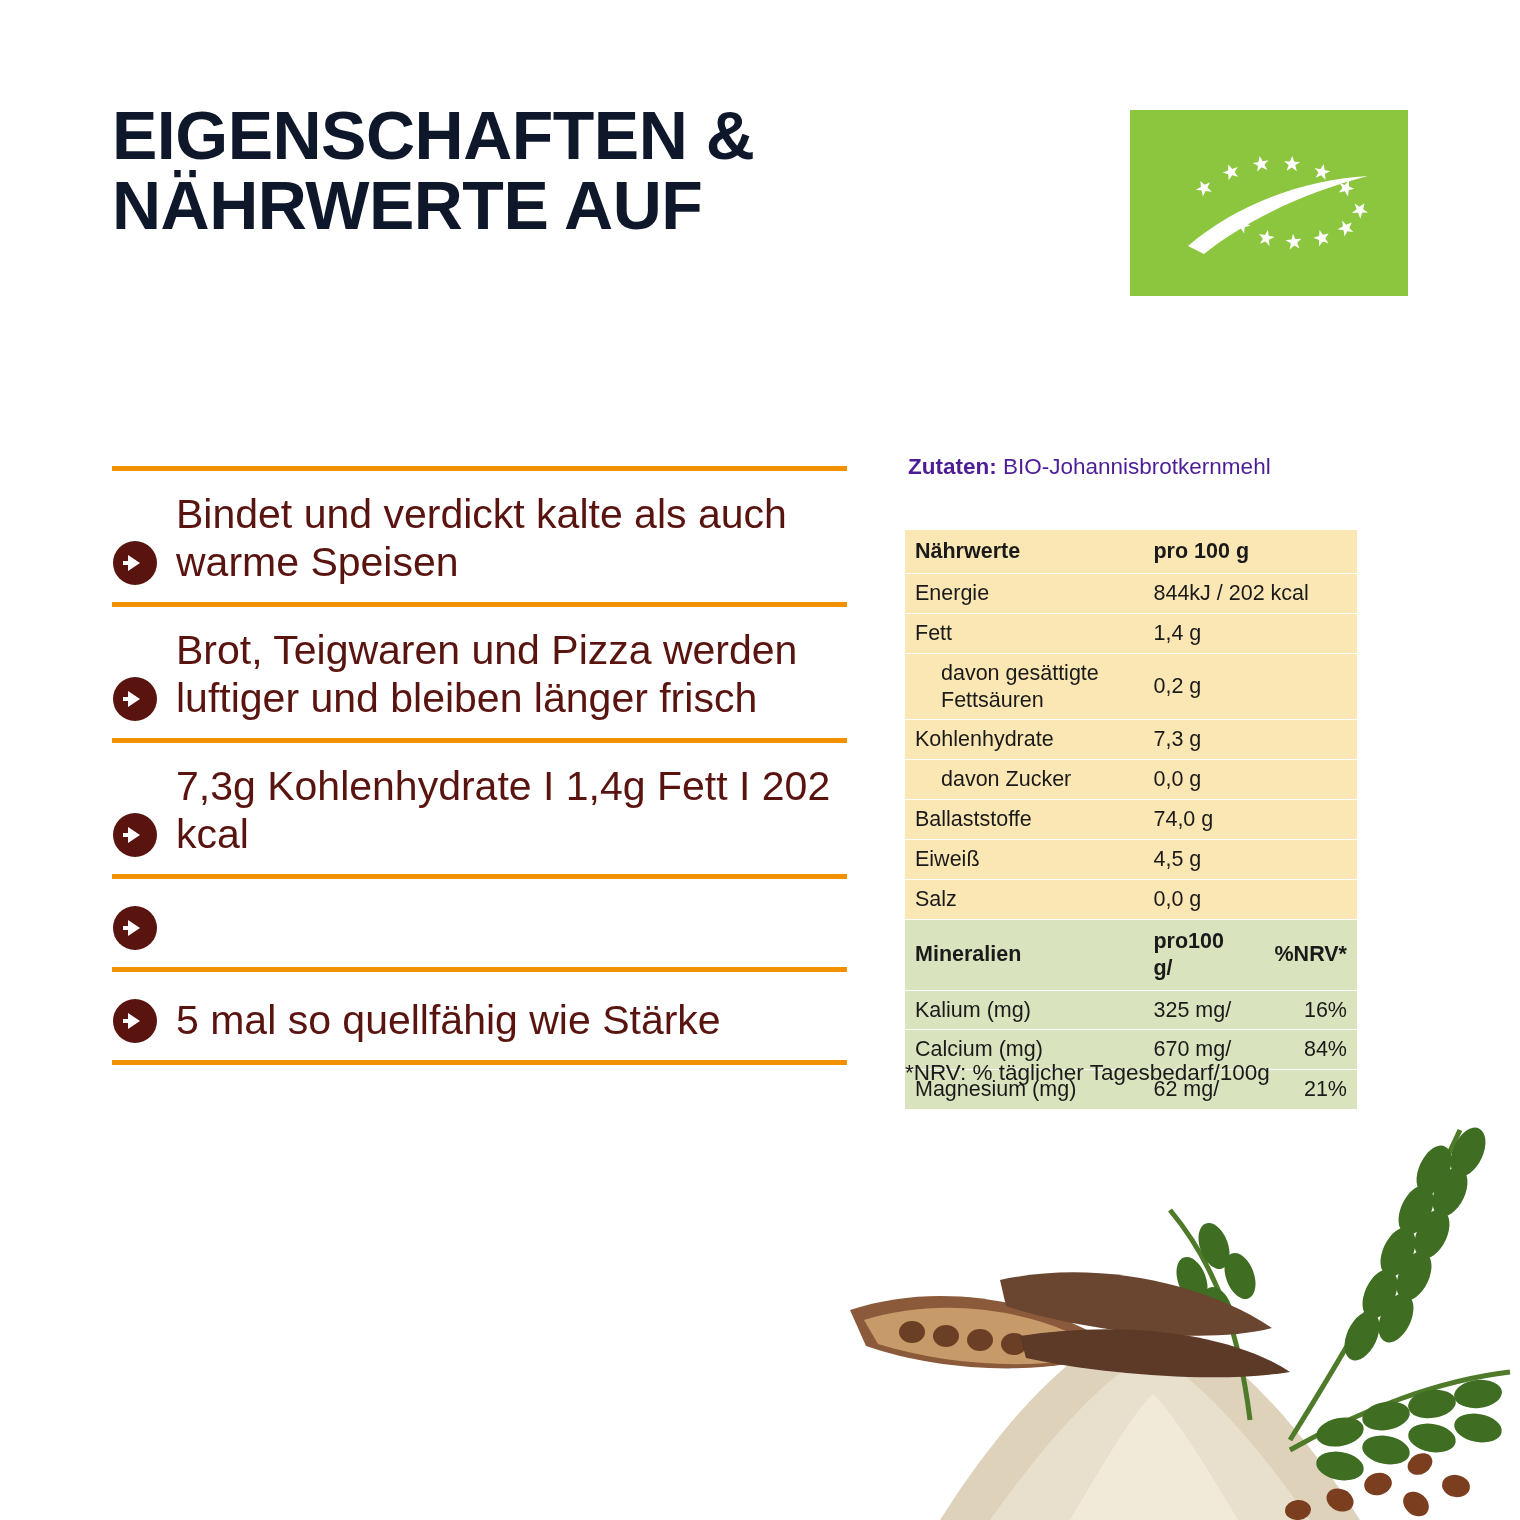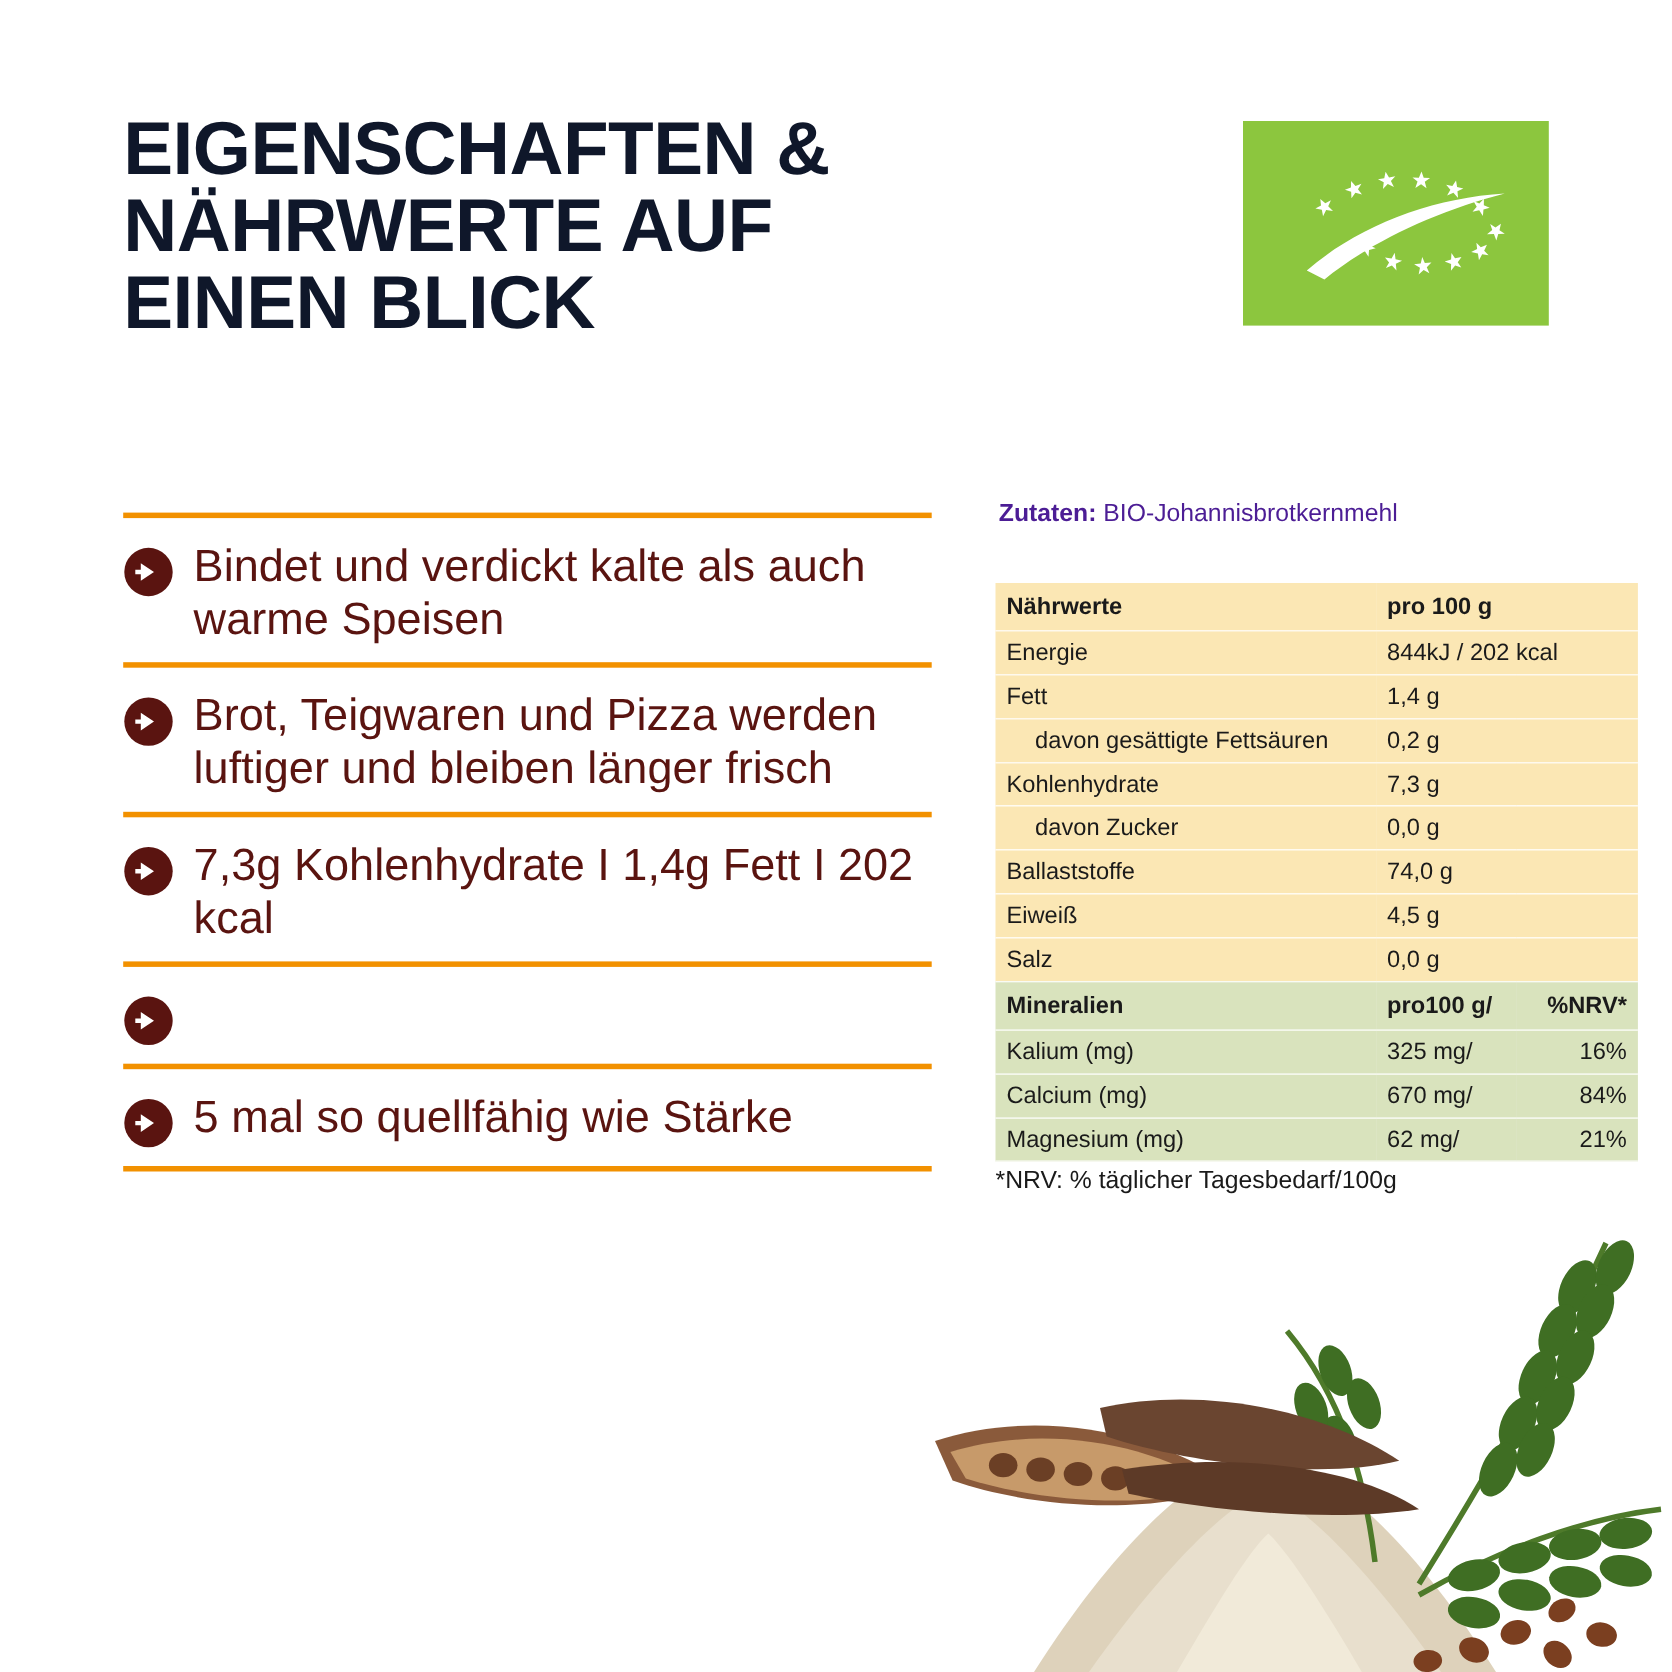--- a/index.html
+++ b/index.html
@@ -44,21 +44,21 @@
     left: 112px; top: 466px;
     width: 735px;
   }
   .divider {
     height: 5px;
     background: #f29100;
     width: 100%;
   }
   .feature {
     display: flex;
-    align-items: flex-start;
+    align-items: flex-end;
     padding: 20px 0 16px 0;
   }
   .feature .bullet {
     flex: 0 0 auto;
     width: 46px; height: 46px;
     margin-right: 18px;
     margin-top: 6px;
   }
   .feature .bullet svg { display: block; width: 46px; height: 46px; }
   .feature .ftext {
@@ -75,21 +75,21 @@
     width: 560px;
     font-size: 22.5px;
     color: #4c1d95;
     line-height: 1.3;
   }
   .ingredients b { font-weight: bold; }
 
   .nutri-table {
     position: absolute;
     left: 905px; top: 530px;
-    width: 584px;
+    width: 452px;
     border-collapse: collapse;
     font-size: 21.5px;
     color: #1a1a1a;
   }
   .nutri-table td {
     padding: 6px 10px;
     border-bottom: 1px solid #ffffff;
     vertical-align: middle;
     line-height: 1.25;
   }
@@ -120,21 +120,20 @@
   .product-art svg { display: block; width: 100%; height: 100%; }
 </style>
 </head>
 <body>
 
 <div id="page">
 
   <div class="headline">
     <div>EIGENSCHAFTEN &amp;</div>
     <div>NÄHRWERTE AUF</div>
-    <div>EINEN BLICK</div>
   </div>
 
   <div class="bio-logo">
     <svg viewBox="0 0 278 186" aria-hidden="true">
       <g fill="#ffffff">
 
         <g id="stars">
           <polygon points="0,-8 2.2,-2.4 8,-2.4 3.3,1.2 5.1,7 0,3.4 -5.1,7 -3.3,1.2 -8,-2.4 -2.2,-2.4" transform="translate(74,78) rotate(-28)"></polygon>
           <polygon points="0,-8 2.2,-2.4 8,-2.4 3.3,1.2 5.1,7 0,3.4 -5.1,7 -3.3,1.2 -8,-2.4 -2.2,-2.4" transform="translate(101,62) rotate(-20)"></polygon>
           <polygon points="0,-8 2.2,-2.4 8,-2.4 3.3,1.2 5.1,7 0,3.4 -5.1,7 -3.3,1.2 -8,-2.4 -2.2,-2.4" transform="translate(131,54) rotate(-10)"></polygon>

